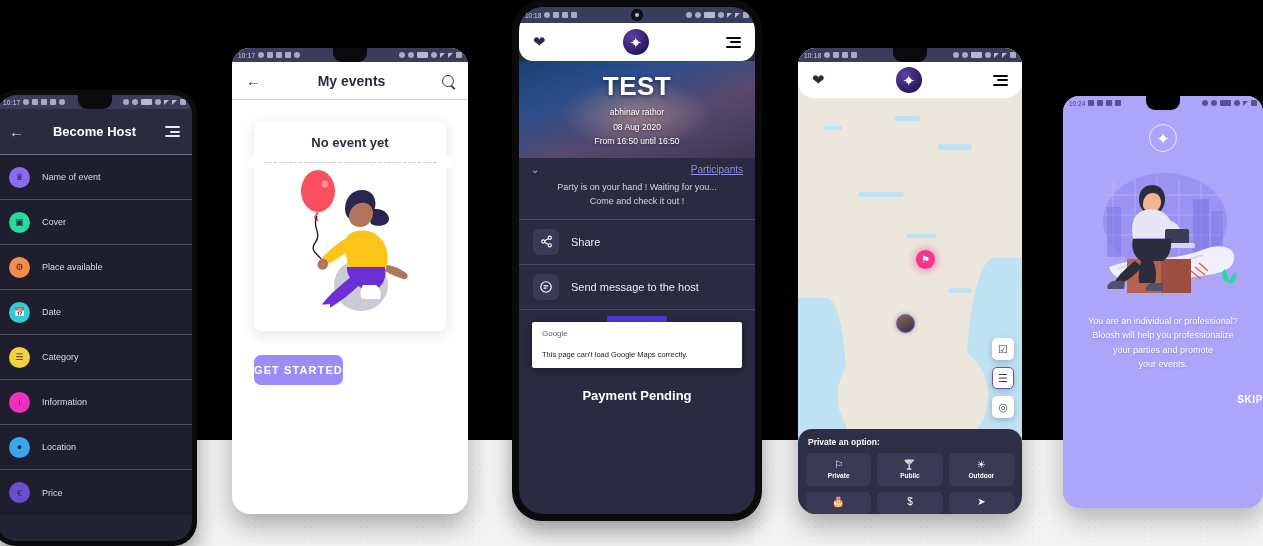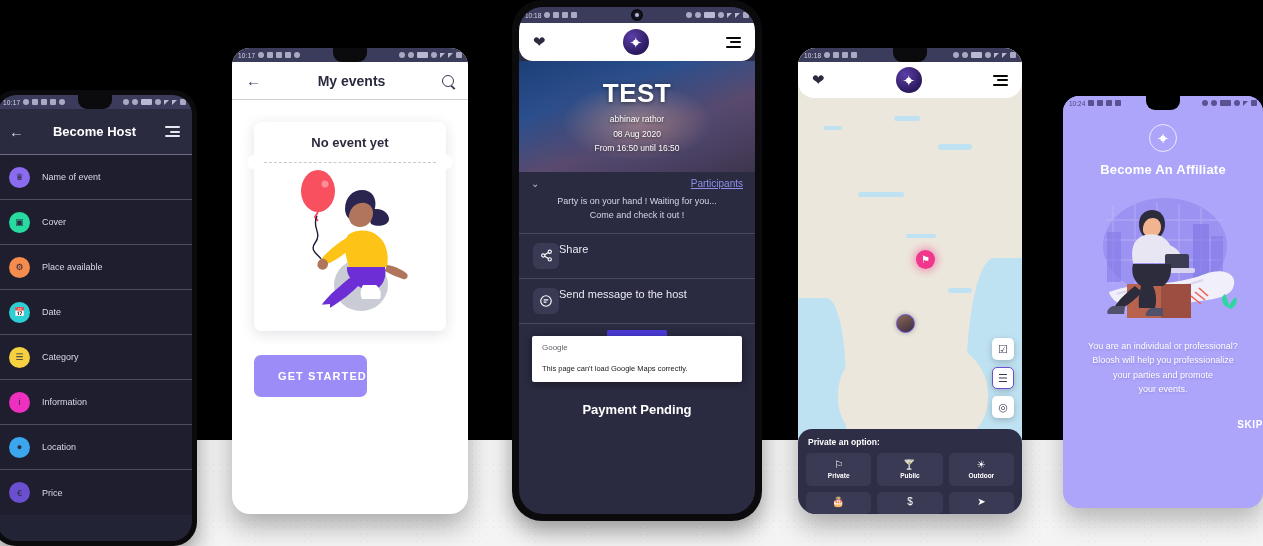--- a/index.html
+++ b/index.html
@@ -94,23 +94,23 @@
                 color:#2b2b40; font-size:13px; font-weight:bold; }
   .tear { position:relative; height:1px; }
   .tear:before,.tear:after{
     content:""; position:absolute; top:-7px; width:14px;height:14px;border-radius:50%;
     background:#fff; box-shadow: inset 0 0 0 0 #fff;}
   .tear:before{left:-7px;}
   .tear:after{right:-7px;}
   .dash { border-top:1.4px dashed #c8c8d4; margin:0 10px; }
   .illus { height:168px; display:flex;align-items:center;justify-content:center; }
   .get-started {
-    margin: 24px 22px 0; height:42px; border-radius:7px;
+    margin: 24px 22px 0; height:30px; border-radius:7px;
     background:#9b8cf7; color:#fff; font-size:11px; font-weight:bold; letter-spacing:1.1px;
-    display:flex; align-items:center; justify-content:center; border:none; cursor:pointer;padding-left:24px;
+    display:flex; align-items:center; justify-content:center; border:none; cursor:pointer;
   }
 
   
   #p3 { left: 512px; top: 0px; }
   #p3 .bezel { left:0; top:0; width: 250px; height: 521px; border-radius:30px; }
   #p3 .screen { left:7px; top:7px; width:236px; height:507px; border-radius:24px; background:#2a2a41; }
   .c-notch {
     position:relative; height:16px; background:#3b3b5c; display:flex;align-items:center;
   }
   .c-cam { position:absolute; left:50%; transform:translateX(-50%); width:12px;height:12px;
@@ -118,40 +118,40 @@
   .c-cam:after{content:"";position:absolute;inset:2px;border-radius:50%;background:#b9b9d2;}
   .ev-appbar { height:38px; background:#fff; display:flex;align-items:center;padding:0 14px;
                border-radius:0 0 14px 14px; }
   .heart { color:#2b2b40; font-size:15px; }
   .logo-badge { width:26px;height:26px;border-radius:50%;
       background:radial-gradient(circle at 35% 30%,#5b3fa8,#2b1a5e 70%);
       display:flex;align-items:center;justify-content:center; margin:0 auto; position:relative;}
   .logo-star { color:#fff; font-size:15px; line-height:1; }
   .logo-b { position:absolute; color:#fff; font-size:7px; font-weight:bold; }
   .hero {
-    height:111px; position:relative; overflow:hidden;
+    height:97px; position:relative; overflow:hidden;
     background: linear-gradient(160deg,#1d3f77 0%,#2a4f8d 30%,#5a4a6e 60%,#3d3550 100%);
     display:flex; flex-direction:column; align-items:center; justify-content:center;
   }
   .hero:before{
     content:""; position:absolute; inset:0;
     background: radial-gradient(ellipse at 50% 55%, rgba(200,160,150,.55) 0%, rgba(60,70,120,.2) 45%, transparent 70%);
   }
   .hero>* { position:relative; z-index:2; }
   .ev-title { color:#fff; font-size:26px; font-weight:bold; letter-spacing:.5px;
               text-shadow:0 1px 4px rgba(0,0,0,.5); line-height:1; }
   .ev-host { color:#fff; font-size:8.5px; margin-top:8px; text-shadow:0 1px 3px rgba(0,0,0,.6); }
   .ev-date { color:#fff; font-size:8.5px; margin-top:5px; text-shadow:0 1px 3px rgba(0,0,0,.6); }
   .ev-time { color:#fff; font-size:8.5px; margin-top:4px; text-shadow:0 1px 3px rgba(0,0,0,.6); }
   .ev-partbar { display:flex;align-items:center; padding:6px 12px 4px; }
   .chev-down { color:#b9b9d2; font-size:10px; }
   .participants { margin-left:auto; color:#8f8fe8; font-size:10px; text-decoration:underline; cursor:pointer; }
   .ev-desc { text-align:center; color:#d6d6e6; font-size:9px; line-height:1.55; padding:2px 14px 10px;
              border-bottom:1px solid #484863; }
-  .ev-action { display:flex; align-items:flex-start; padding:9px 14px;
+  .ev-action { display:flex; align-items:center; gap:12px; padding:9px 14px;
                border-bottom:1px solid #484863; }
   .act-box { width:26px;height:26px;border-radius:6px;background:#3a3a55;
              display:flex;align-items:center;justify-content:center; flex:none;}
   .act-label { color:#eaeaf4; font-size:11px; }
   .map-wrap { position:relative; height:95px; margin-top:6px; }
   .map-strip { position:absolute; left:50%; transform:translateX(-50%); top:0;
                width:60px;height:14px; background:#4b3bd6; border-radius:2px; }
   .gdialog { position:absolute; left:13px; right:13px; top:6px; background:#fff;
              border-radius:2px; box-shadow:0 2px 8px rgba(0,0,0,.4); padding:7px 10px 9px; }
   .gdialog .g { color:#5f6368; font-size:8px; }
@@ -538,21 +538,20 @@
           <span class="sb-ico c" style="background:#5a5190"></span>
           <span class="sig" style="border-left-color:#5a5190"></span>
           <span class="sb-ico" style="background:#5a5190"></span>
         </div>
       </div>
 
       <div class="af-logo">
         <span class="logo-star">✦</span>
         <span class="logo-b">B</span>
       </div>
-      <div class="af-title">Become An Affiliate</div>
 
       <div class="af-illus">
         <svg width="180" height="135" viewBox="0 0 180 135">
           <ellipse cx="92" cy="58" rx="62" ry="48" fill="#9b92f2"></ellipse>
           <g opacity=".45" stroke="#c4bdfb" stroke-width="1.4" fill="none">
             <path d="M40 18 v78 M62 16 v80 M84 14 v84 M106 16 v80 M128 20 v74"></path>
             <path d="M32 32 h118 M32 52 h118 M32 72 h118"></path>
           </g>
           <rect x="120" y="36" width="16" height="56" fill="#8279e6" opacity=".7"></rect>
           <rect x="138" y="48" width="12" height="44" fill="#8279e6" opacity=".55"></rect>

